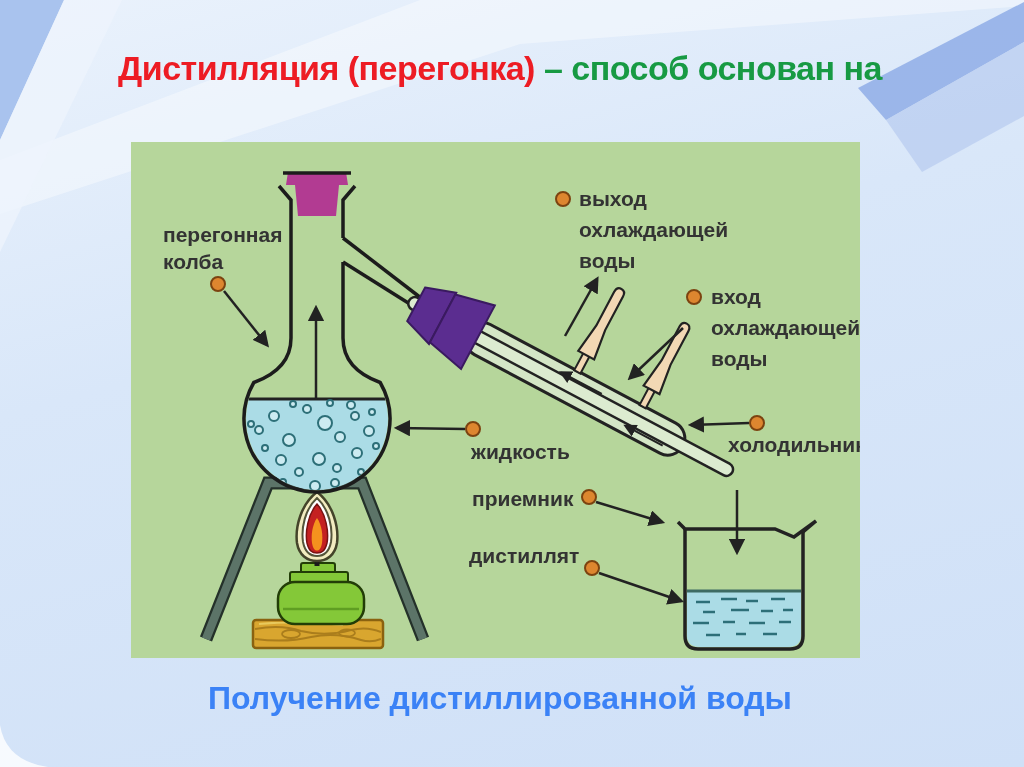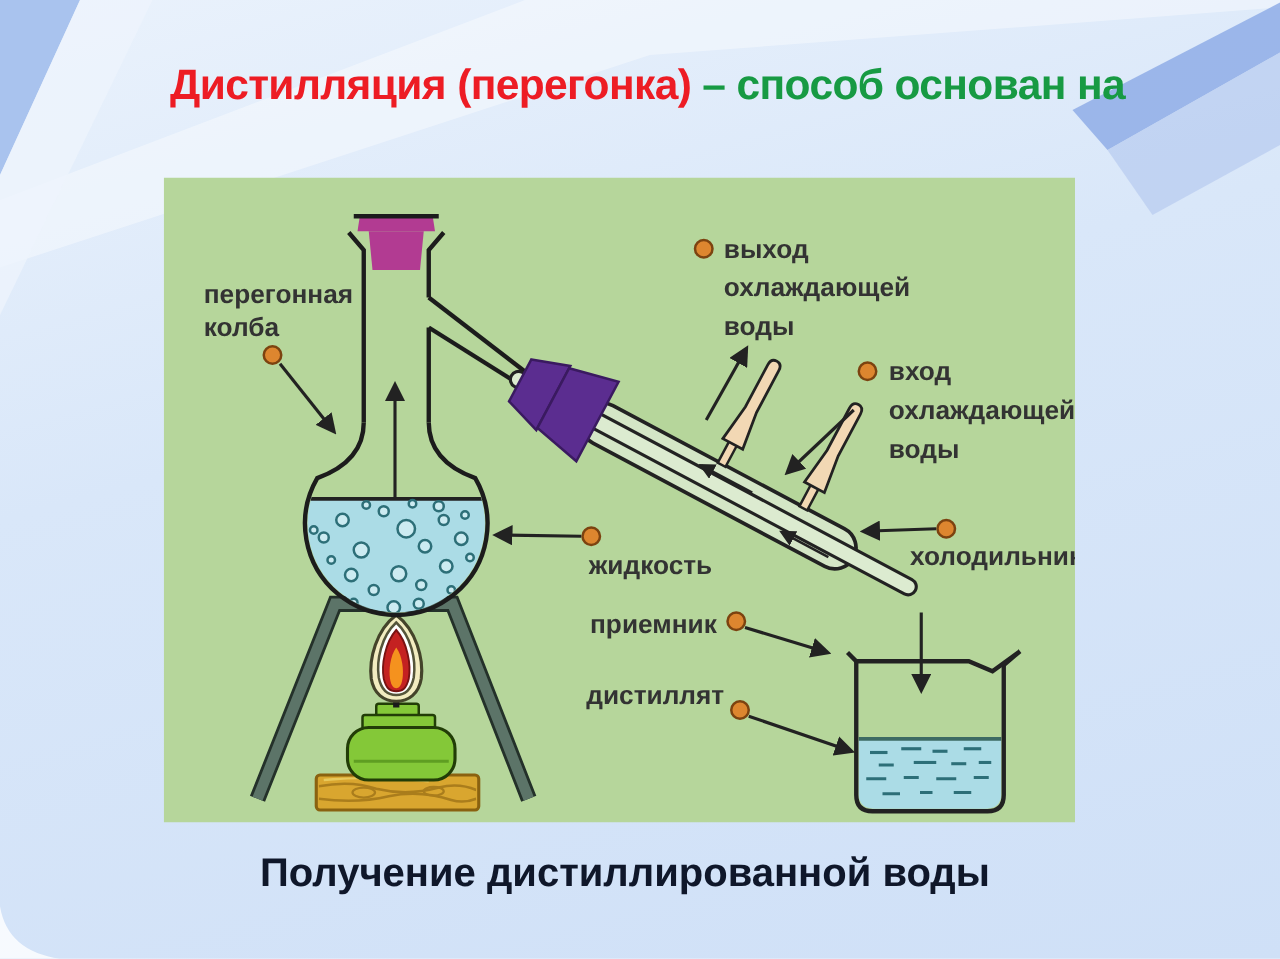--- a/index.html
+++ b/index.html
@@ -6,28 +6,27 @@
   body{
     width:1024px;height:767px;position:relative;overflow:hidden;
     font-family:"Liberation Sans",sans-serif;
     background:linear-gradient(165deg,#eaf2fc 0%,#d9e7f9 40%,#cfe0f7 100%);
   }
   .bg-svg{position:absolute;left:0;top:0;z-index:0;}
   .slide-title{
     position:absolute;top:44px;left:0;width:1000px;z-index:2;
     text-align:center;font-weight:700;font-size:34px;line-height:1.42;
     letter-spacing:-0.5px;
-    padding-left:18px;
   }
   .t-red{color:#ed1c24;}
   .t-green{color:#179a43;}
   .diagram-wrap{position:absolute;left:131px;top:142px;z-index:1;}
   .slide-caption{
     position:absolute;top:680px;left:0;width:1000px;z-index:2;
-    text-align:center;font-weight:700;font-size:32px;color:#0f172a;
+    text-align:center;font-weight:700;font-size:32px;color:#3b82f6;
   }
   .dlabel{font-family:"Liberation Sans",sans-serif;font-weight:700;font-size:21px;fill:#333333;}
 </style>
 </head>
 <body>
 
 <svg class="bg-svg" width="1024" height="767">
   <polygon points="0,160 420,0 1024,0 1024,6 520,44 0,214" fill="#ffffff" opacity="0.38"></polygon>
   <polygon points="0,0 64,0 0,140" fill="#a9c3ee"></polygon>
   <polygon points="0,140 64,0 122,0 0,252" fill="#eef4fc" opacity="0.8"></polygon>

